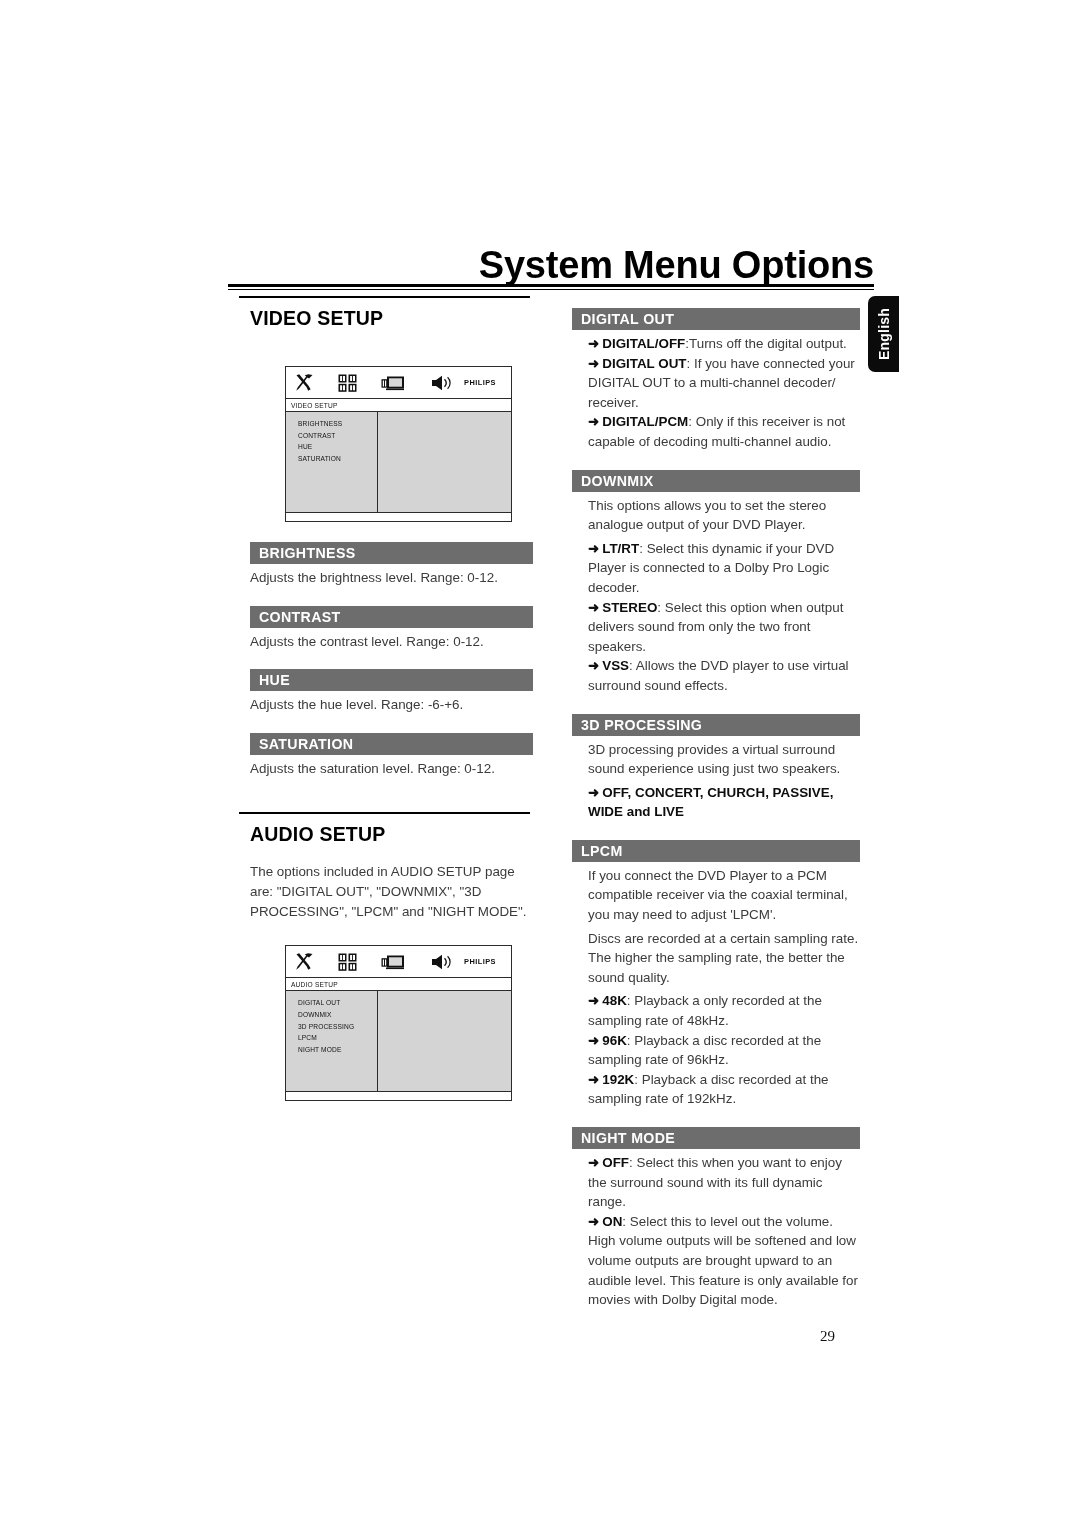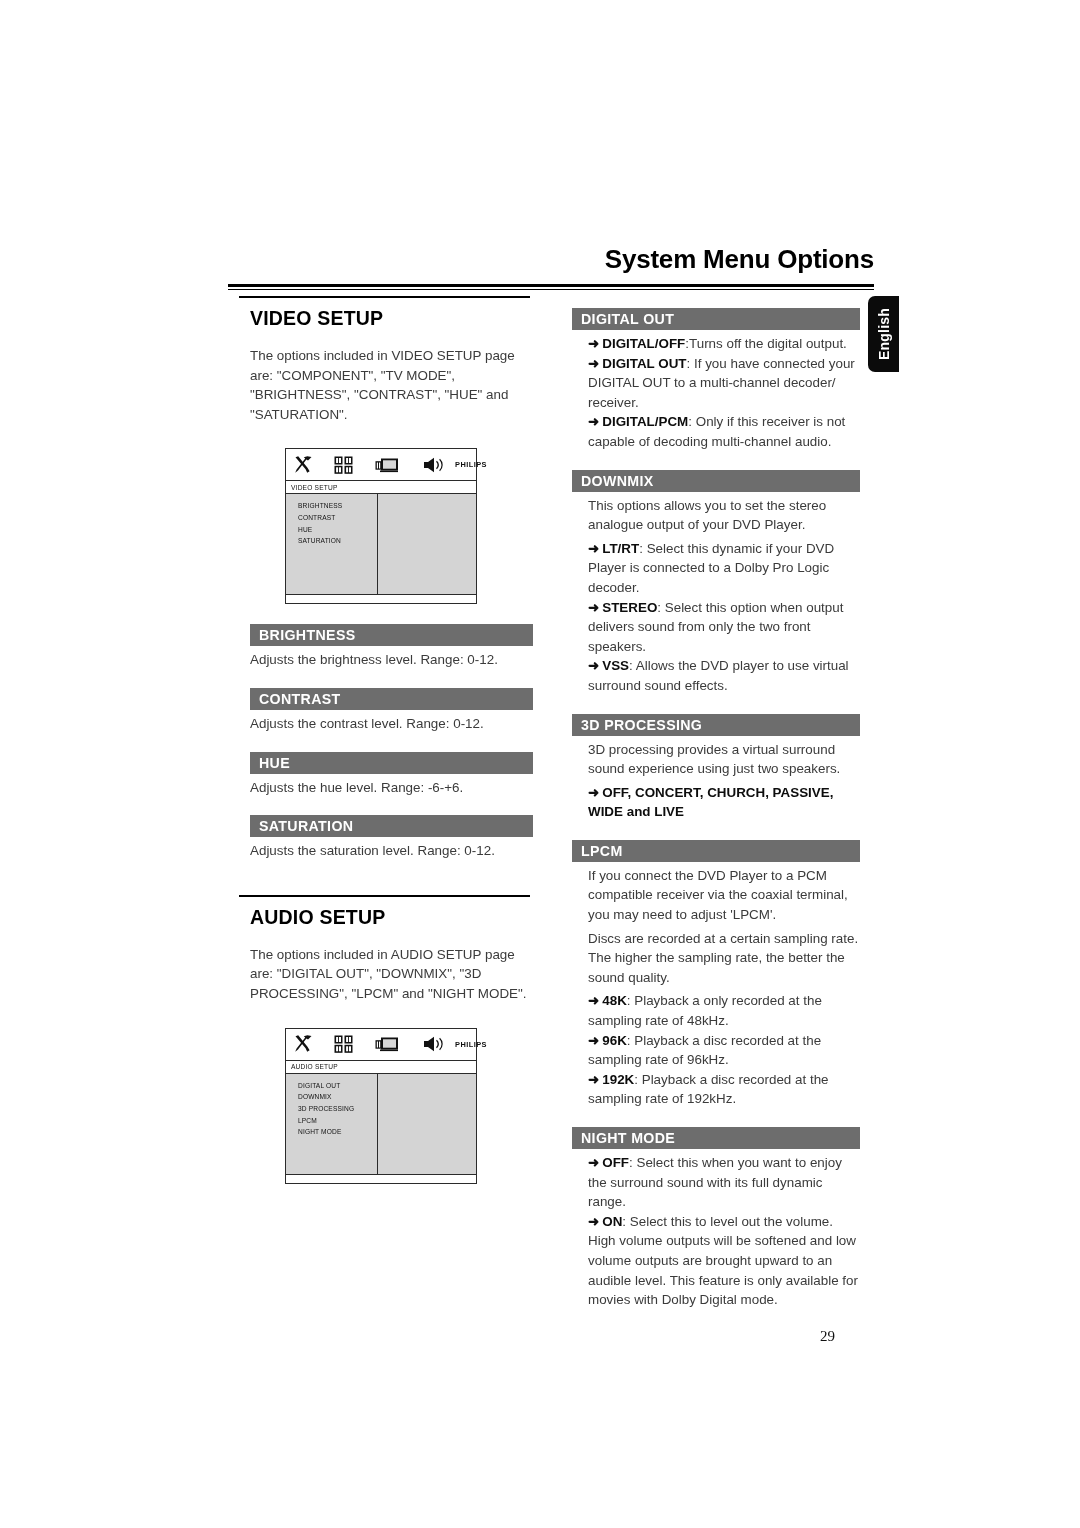--- a/index.html
+++ b/index.html
@@ -17,21 +17,21 @@
 
   .page { position: absolute; inset: 0; }
 
   
   .page-header {
     position: absolute;
     left: 228px; top: 246px; width: 646px;
     text-align: right;
   }
   .page-header .title {
-    font-size: 26px;
+    font-size: 38px;
     font-weight: bold;
     letter-spacing: -0.2px;
     color: #000;
     line-height: 1.05;
   }
   .rule-thick {
     position: absolute;
     left: 228px; top: 284px; width: 646px;
     height: 3px;
     background: #000;
@@ -118,21 +118,21 @@
     font-weight: bold;
     color: #111;
     margin-right: 3px;
   }
   .blt b { color: #0d0d0d; font-weight: bold; }
 
   
   .osd {
     position: relative;
     margin: 0 0 0 46px;
-    width: 192px;
+    width: 227px;
     background: #ef4444;
     border: 1.5px solid #2b2b2b;
   }
   .osd-iconbar {
     display: flex;
     align-items: center;
     height: 32px;
     background: #ffffff;
     padding: 0 7px 0 8px;
     border-bottom: 1px solid #2b2b2b;
@@ -206,21 +206,20 @@
   <div class="lang-tab">
     <span>English</span>
   </div>
 
   <div class="col-left">
 
     <div class="big-title-wrap">
       <div class="big-title-rule"></div>
       <div class="big-title">VIDEO SETUP</div>
     </div>
-    <p class="body-text">The options included in VIDEO SETUP page are: "COMPONENT", "TV MODE", "BRIGHTNESS", "CONTRAST", "HUE" and "SATURATION".</p>
 
     <div class="gap-md"></div>
 
     <div class="osd">
       <div class="osd-iconbar">
         <span class="osd-icon ico-tools">
           <svg width="20" height="18" viewBox="0 0 20 18">
             <g fill="#111">
               <path d="M1.5 1.2 L4.2 0.2 L13.5 11.8 L15.6 15.2 L13.2 16.8 L11.6 13.2 Z"></path>
               <path d="M17.5 1.0 L14.0 4.6 L12.4 3.4 L4.0 14.6 L1.2 16.8 L2.6 13.6 L11.2 2.6 L9.8 1.2 L13.4 0.2 Z"></path>

